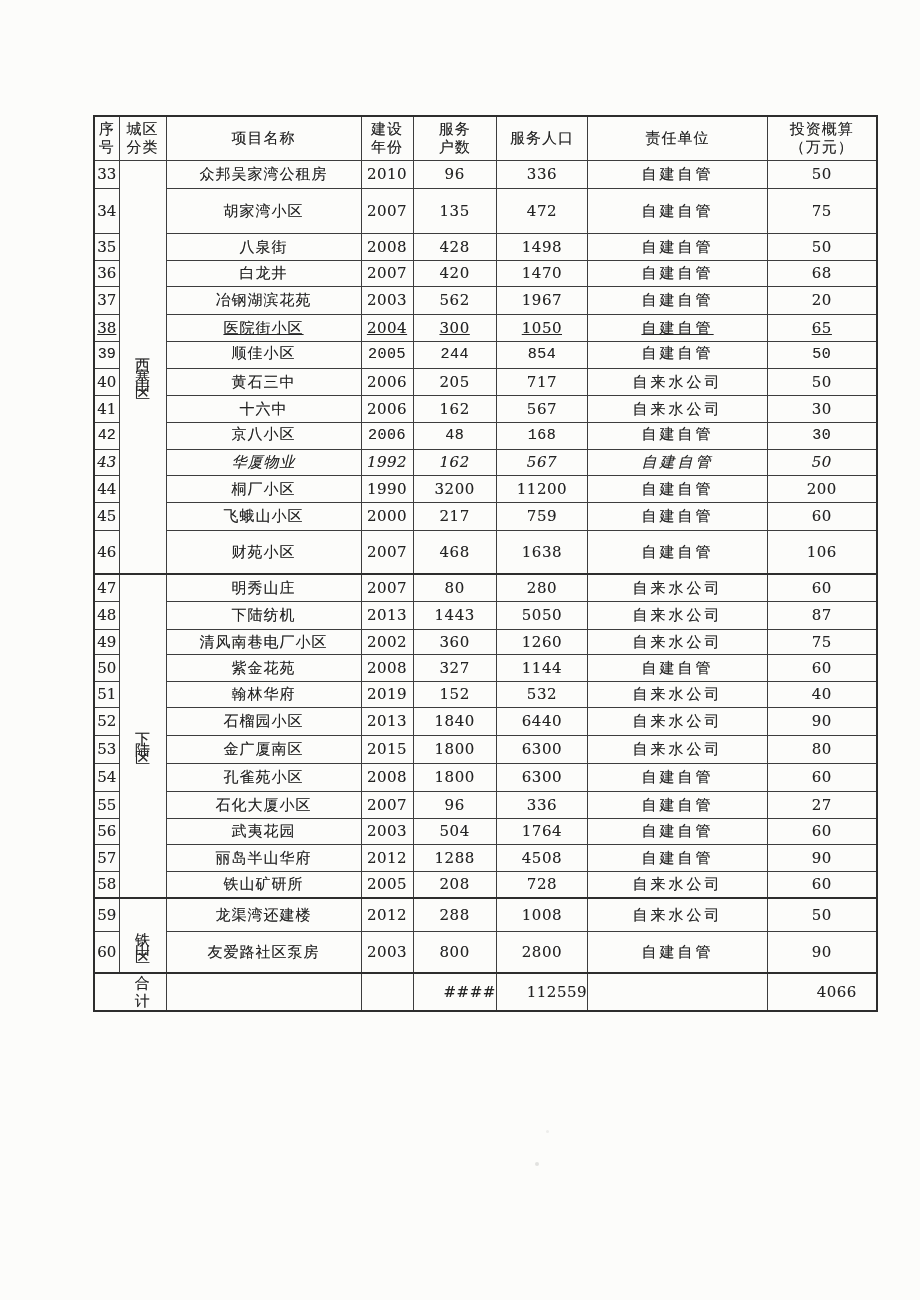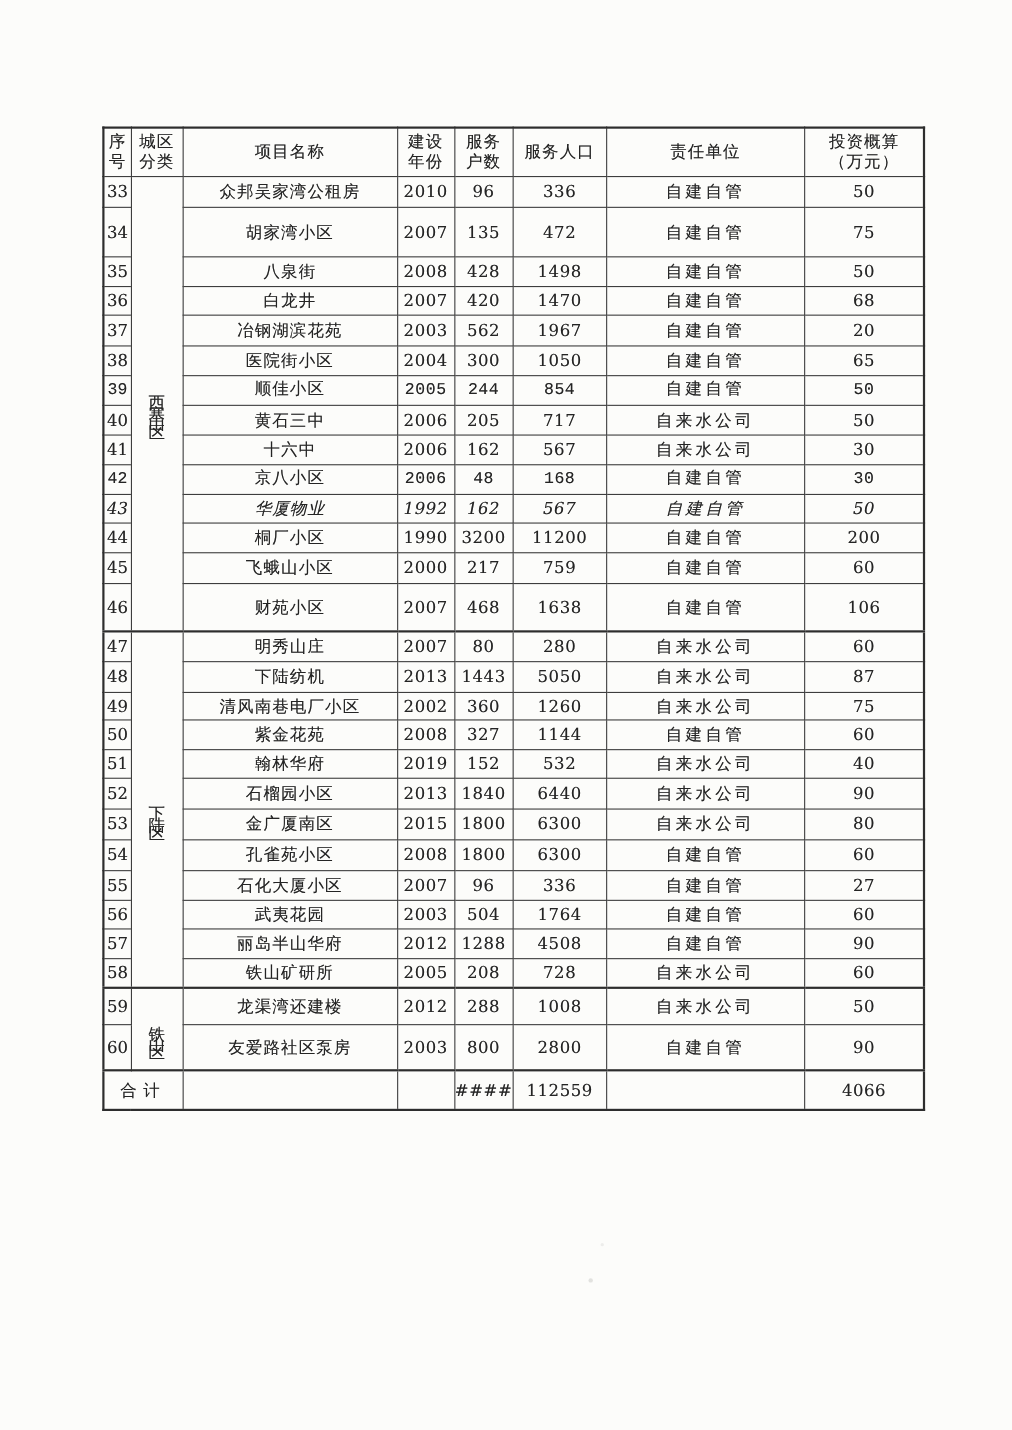--- a/index.html
+++ b/index.html
@@ -49,21 +49,21 @@
   td.c-seq   { font-size: 15px; }
   td.c-year, td.c-hh, td.c-pop, td.c-inv { font-size: 15px; letter-spacing: 0.5px; }
   td.c-district { padding: 0; }
   td.c-district .vert {
     display: inline-block;
     writing-mode: vertical-rl;
     letter-spacing: 9px;
     font-size: 15px;
   }
   tr.group-start td { border-top: 2px solid #2d2d2d; }
-  tr.total-row td   { border-top: 2px solid #2d2d2d; }
+  tr.total-row td   { border-top: 2px solid #2d2d2d; padding-left: 30px; }
   td.c-total-label  { letter-spacing: 6px; }
   .speckle {
     position: absolute;
     border-radius: 50%;
   }
   .speckle.s1 { left: 535px; top: 1162px; width: 4px; height: 4px; background: #e2e2df; }
   .speckle.s2 { left: 546px; top: 1130px; width: 3px; height: 3px; background: #ededeb; }
 </style>
 </head>
 <body>
@@ -137,21 +137,21 @@
         </tr>
         <tr style="height: 28px;">
           <td class="c-seq">37</td>
           <td class="c-name">冶钢湖滨花苑</td>
           <td class="c-year">2003</td>
           <td class="c-hh">562</td>
           <td class="c-pop">1967</td>
           <td class="c-unit">自建自管</td>
           <td class="c-inv">20</td>
         </tr>
-        <tr style="height: 27px;">
+        <tr style="height: 27px; text-decoration: underline;">
           <td class="c-seq">38</td>
           <td class="c-name">医院街小区</td>
           <td class="c-year">2004</td>
           <td class="c-hh">300</td>
           <td class="c-pop">1050</td>
           <td class="c-unit">自建自管</td>
           <td class="c-inv">65</td>
         </tr>
         <tr style="height: 27px; font-family: Liberation Mono, monospace;">
           <td class="c-seq">39</td>

